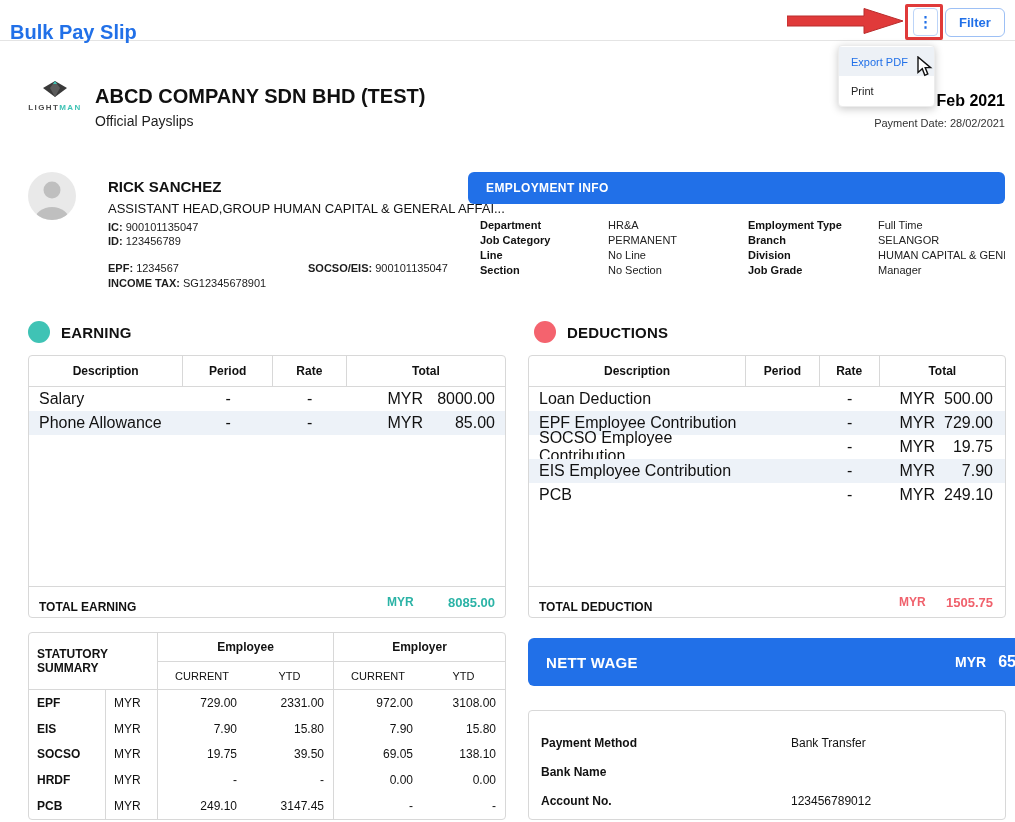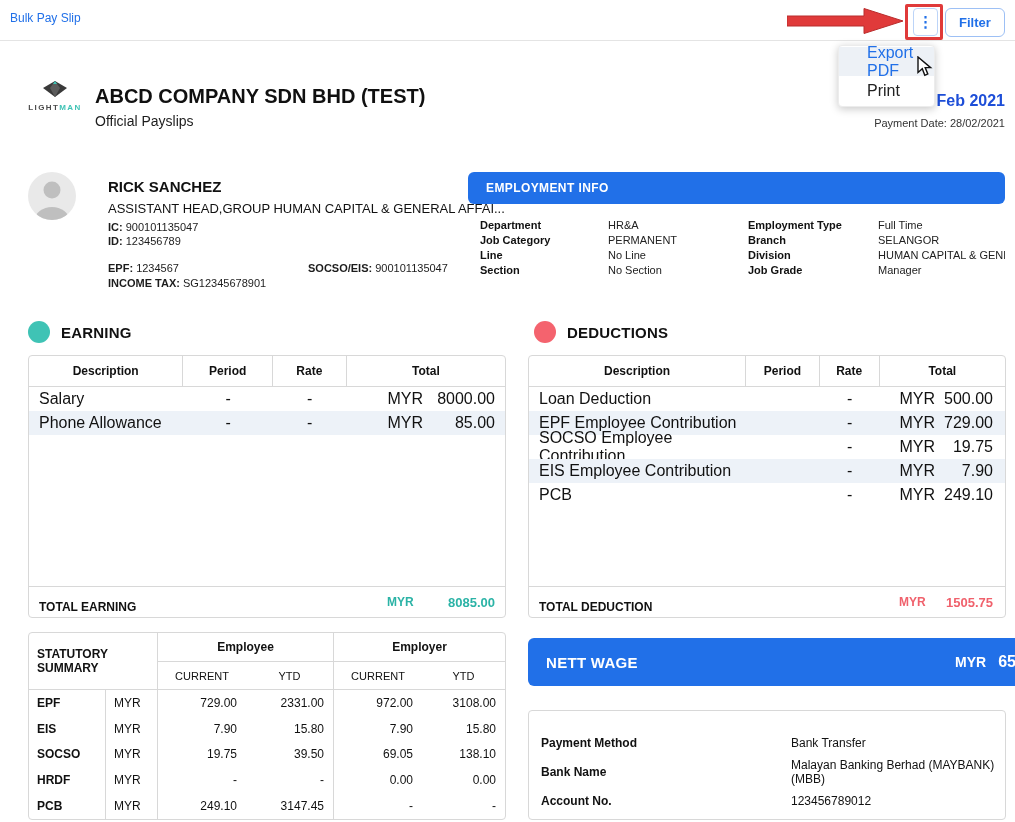--- a/index.html
+++ b/index.html
@@ -2,39 +2,39 @@
 <html style="--accent-blue: #2170e8; --teal: #3fc3b5; --teal-text: #2bb3a6; --red: #f4636e; --red-text: #f0616c; --arrow-red: #e03a3a;"><head>
 <meta charset="utf-8">
 <title>Bulk Pay Slip</title>
 <style>
   * { margin:0; padding:0; box-sizing:border-box; }
   body { font-family:"Liberation Sans","DejaVu Sans",sans-serif; background:#fff; color:#111; }
   .page { position:relative; width:1015px; height:822px; background:#fff; overflow:hidden; }
 
   
   .topbar { position:absolute; left:0; top:0; width:100%; height:41px; border-bottom:1px solid #e4e4e4; background:#fff; }
-  .page-title { position:absolute; left:10px; top:11px; font-size:12px; font-weight:normal; color:var(--accent-blue,#2170e8); }
+  .page-title { position:absolute; left:10px; top:21px; font-size:20px; font-weight:bold; color:var(--accent-blue,#2170e8); }
   .kebab-btn { position:absolute; left:913px; top:8px; width:25px; height:28px; border:1px solid #bcd4f8; border-radius:4px; background:#fff; color:var(--accent-blue,#2170e8); font-size:15px; font-weight:bold; display:flex; align-items:center; justify-content:center; cursor:pointer; }
   .kebab-annotation { position:absolute; left:905px; top:4px; width:38px; height:36px; border:3px solid var(--arrow-red,#e03a3a); border-radius:2px; pointer-events:none; z-index:5; }
   .filter-btn { position:absolute; left:945px; top:8px; height:29px; padding:0 13px; border:1px solid #9dc0f5; border-radius:6px; background:#fff; color:var(--accent-blue,#2170e8); font-size:13px; font-weight:bold; display:flex; align-items:center; cursor:pointer; }
   .annot-arrow { position:absolute; left:787px; top:7px; z-index:6; }
 
   
   .dropdown { position:absolute; left:838px; top:45px; width:97px; background:#fff; border:1px solid #ececec; border-radius:4px; box-shadow:0 2px 8px rgba(0,0,0,0.22); z-index:30; padding:1px 0; }
-  .dropdown-item { height:29px; display:flex; align-items:center; padding-left:28px; font-size:16px; color:#222; cursor:pointer; }
+  .dropdown-item { height:29px; display:flex; align-items:center; padding-left:12px; font-size:11px; color:#222; cursor:pointer; }
   .dropdown-item.active { background:#edf1f6; color:var(--accent-blue,#2170e8); }
   .cursor-icon { position:absolute; left:917px; top:56px; z-index:31; }
 
   
   .logo { position:absolute; left:22px; top:80px; width:66px; text-align:center; }
   .logo-text { font-size:8px; font-weight:bold; letter-spacing:1.4px; color:#4a4a4a; margin-top:1px; }
   .logo-text .teal { color:var(--teal,#3fc3b5); }
   .company-name { position:absolute; left:95px; top:85px; font-size:20px; font-weight:bold; color:#101010; }
   .company-sub { position:absolute; left:95px; top:113px; font-size:14px; color:#1d1d1d; }
-  .period { position:absolute; right:10px; top:92px; font-size:16px; font-weight:bold; color:#1d4ed8; }
+  .period { position:absolute; right:10px; top:92px; font-size:16px; font-weight:bold; color:#000000; }
   .payment-date { position:absolute; right:10px; top:117px; font-size:11px; color:#333; }
 
   
   .avatar { position:absolute; left:28px; top:172px; width:48px; height:48px; border-radius:50%; background:#e9e9e9; overflow:hidden; }
   .emp-name { position:absolute; left:108px; top:178px; font-size:15px; font-weight:bold; }
   .emp-pos { position:absolute; left:108px; top:201px; font-size:13px; white-space:nowrap; }
   .emp-detail { position:absolute; font-size:11px; color:#1c1c1c; white-space:nowrap; }
   .emp-detail b { font-weight:bold; }
 
   
@@ -338,21 +338,20 @@
     </div>
   </div>
 
   <div class="payment">
     <div class="pay-row">
       <div class="pay-label">Payment Method</div>
       <div>Bank Transfer</div>
     </div>
     <div class="pay-row">
       <div class="pay-label">Bank Name</div>
-      <div>Malayan Banking Berhad (MAYBANK) (MBB)</div>
     </div>
     <div class="pay-row">
       <div class="pay-label">Account No.</div>
       <div>123456789012</div>
     </div>
   </div>
 
 </div>
 
 </body></html>

